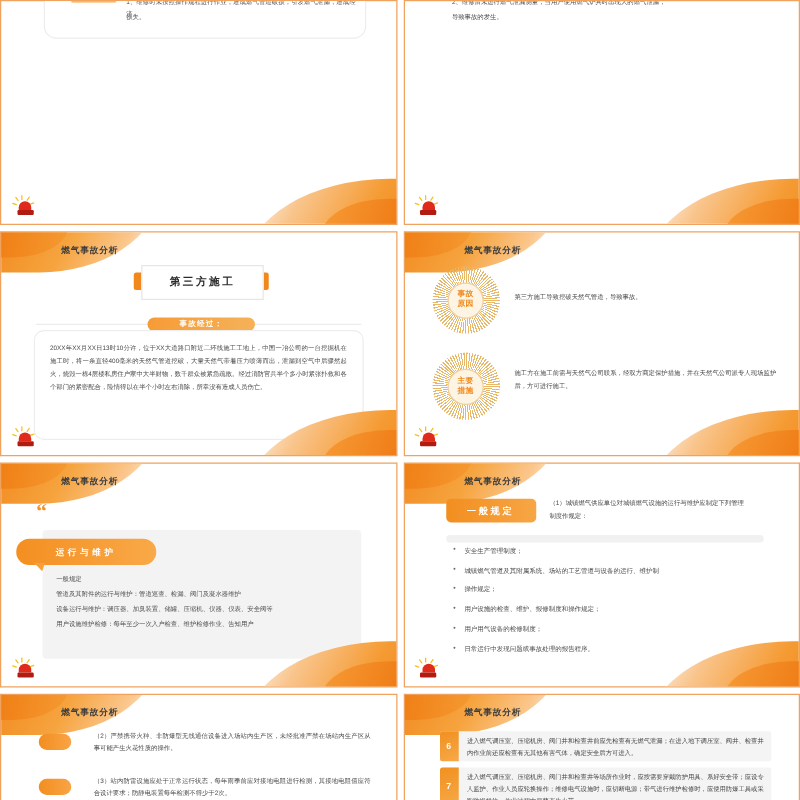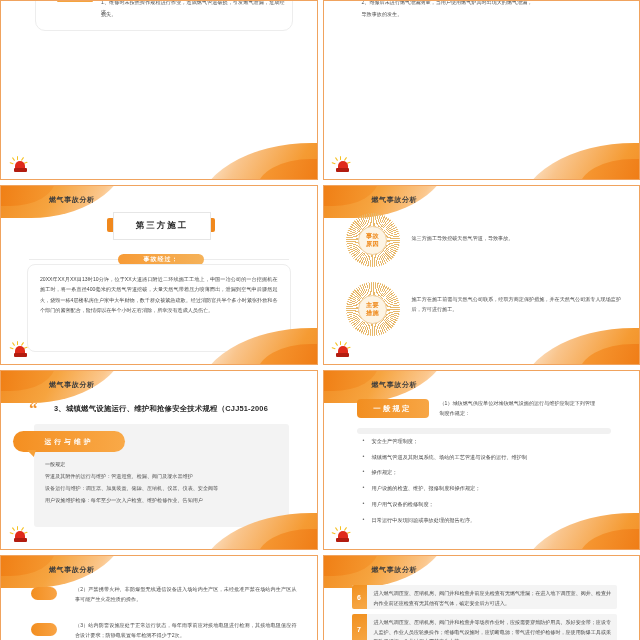--- a/index.html
+++ b/index.html
@@ -294,21 +294,20 @@
       </div>
     </div>
   </div>
 
   <div class="slide s5">
     <div class="clipbox">
       <div class="sw-tl"></div>
       <div class="sw-tl2"></div>
       <div class="slide-head">燃气事故分析</div>
       <div class="quote">“</div>
-      <div class="h3">3、城镇燃气设施运行、维护和抢修安全技术规程（CJJ51-2006</div>
       <div class="panel"></div>
       <div class="tab">运行与维护</div>
       <div class="tabtail"></div>
       <div class="lines">
         <div>一般规定</div>
         <div>管道及其附件的运行与维护：管道巡查、检漏、阀门及凝水器维护</div>
         <div>设备运行与维护：调压器、加臭装置、储罐、压缩机、仪器、仪表、安全阀等</div>
         <div>用户设施维护检修：每年至少一次入户检查、维护检修作业、告知用户</div>
       </div>
       <div class="sw-br"></div>

